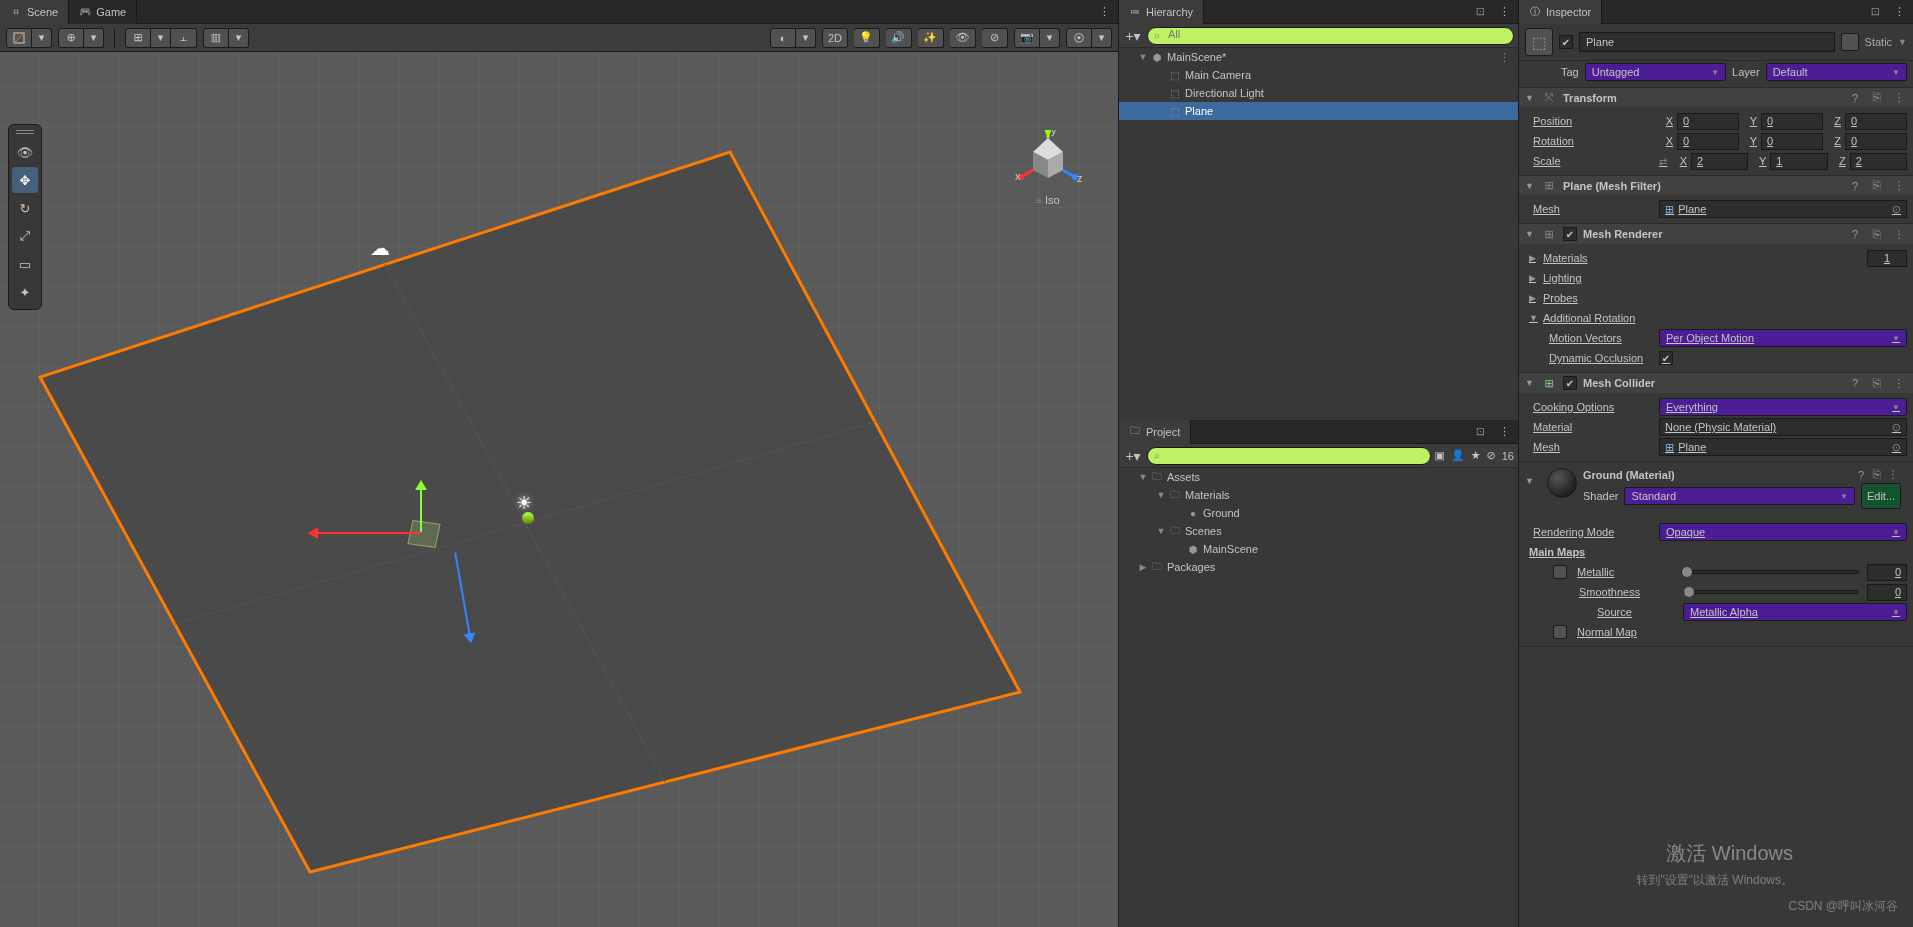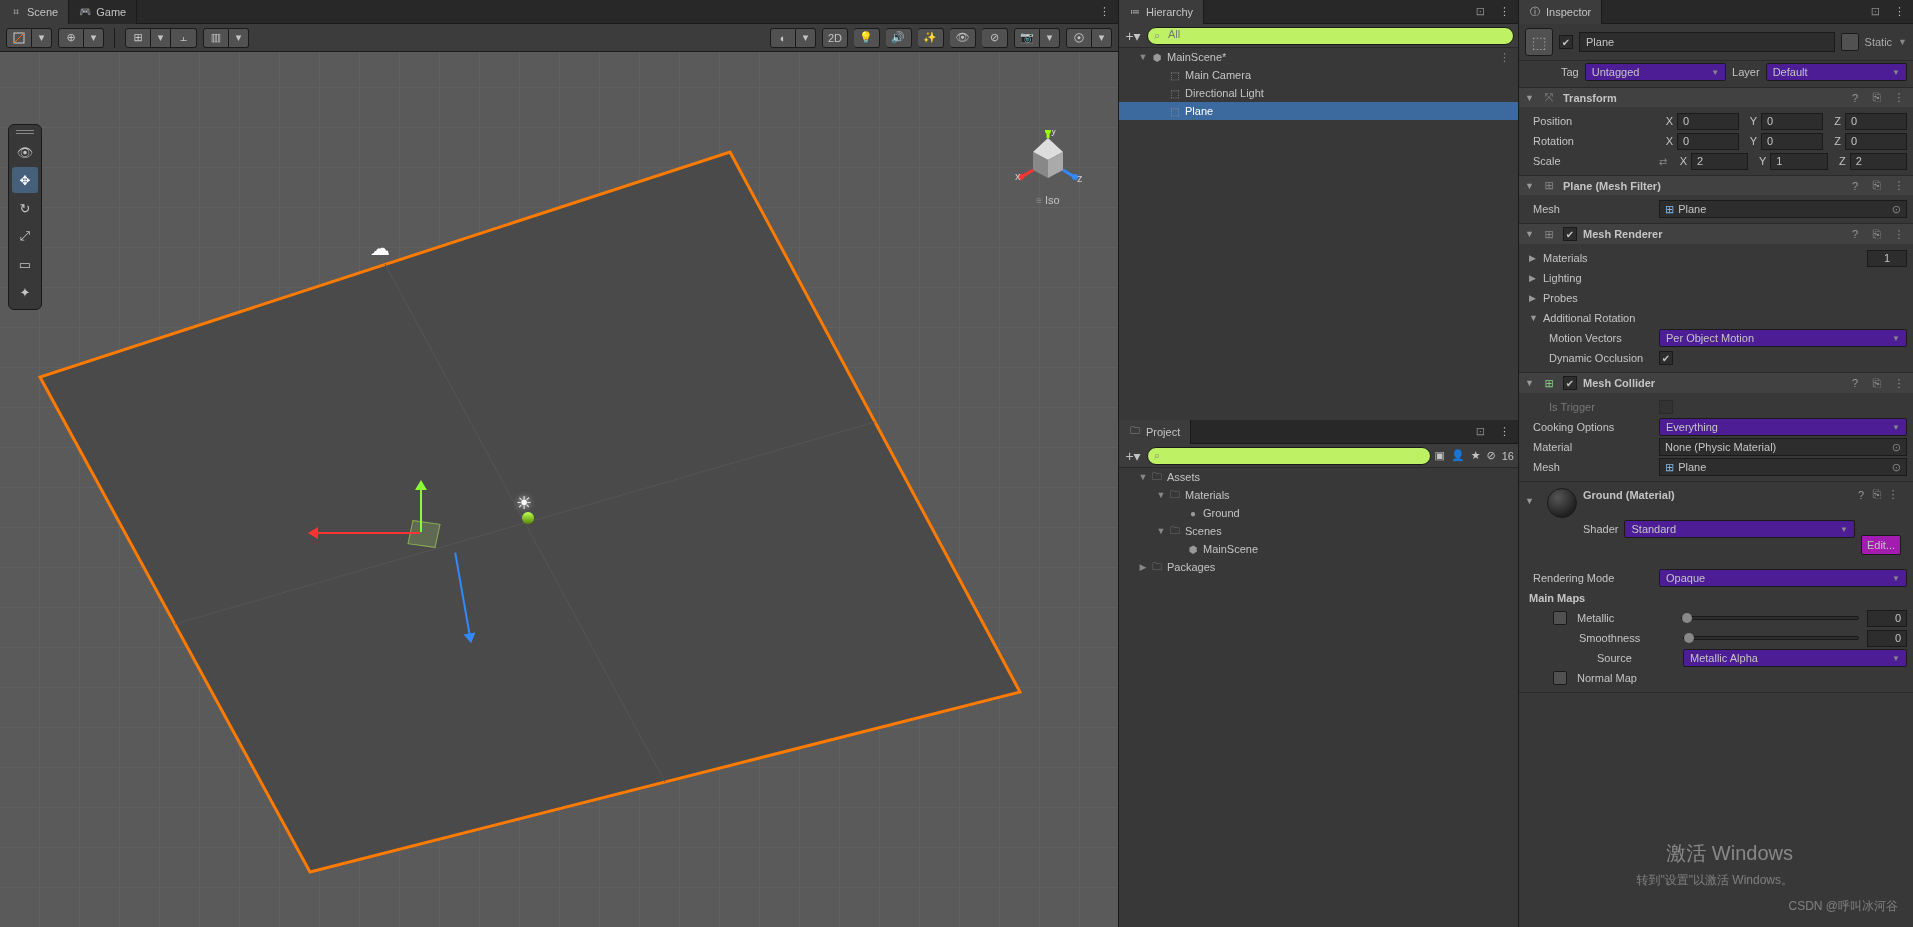--- a/index.html
+++ b/index.html
@@ -93,34 +93,34 @@
 .dd { flex:1; height:18px; background:#4c1d95; border:1px solid #1a1a1a; border-radius:2px; padding:0 6px; display:flex; align-items:center; justify-content:space-between; cursor:pointer; font-size:11px; }
 .dd .dd-arr { font-size:8px; color:#888; }
 .lbl-sm { color:#c4c4c4; }
 
 .comp { border-bottom:1px solid #2a2a2a; }
 .comp-head { display:flex; align-items:center; padding:3px 6px; gap:6px; background:#414141; cursor:pointer; }
 .comp-head .fold { width:10px; font-size:9px; color:#999; }
 .comp-head .cic { width:16px; text-align:center; color:#888; }
 .comp-head .title { flex:1; font-weight:bold; }
 .comp-head .h-ic { width:16px; text-align:center; cursor:pointer; color:#999; font-size:11px; }
-.comp-body { padding:4px 6px; }
+.comp-body { padding:4px 6px;text-decoration:underline; }
 .prop-row { display:flex; align-items:center; height:20px; gap:4px; }
 .prop-lbl { width:130px; padding-left:8px; color:#c4c4c4; }
 .prop-lbl.sub { padding-left:24px; }
 .axis-lbl { width:14px; text-align:right; color:#c4c4c4; }
 .num-fld { flex:1; height:17px; background:#2d2d2d; border:1px solid #1a1a1a; padding:0 5px; display:flex; align-items:center; }
 .obj-fld { flex:1; height:18px; background:#2d2d2d; border:1px solid #1a1a1a; padding:0 5px; display:flex; align-items:center; gap:4px; }
 .obj-fld .pick { margin-left:auto; color:#888; cursor:pointer; }
 .link-ic { width:16px; color:#888; font-size:10px; cursor:pointer; }
 .fold-row { display:flex; align-items:center; height:20px; gap:4px; cursor:pointer; padding-left:4px; }
 .fold-row .fold { width:10px; font-size:9px; color:#999; }
 .count-box { width:40px; height:17px; background:#2d2d2d; border:1px solid #1a1a1a; display:flex; align-items:center; justify-content:center; margin-left:auto; }
 .shader-row { display:flex; align-items:center; gap:6px; padding:2px 6px 6px 42px; }
-.edit-btn { width:40px; height:20px; background:#a21caf; border:1px solid #1a1a1a; border-radius:2px; display:flex; align-items:center; justify-content:center; cursor:pointer;margin-top:32px; }
+.edit-btn { width:40px; height:26px; background:#14532d; border:1px solid #1a1a1a; border-radius:2px; display:flex; align-items:center; justify-content:center; cursor:pointer; }
 .mat-swatch { width:30px; height:30px; border-radius:50%; background:radial-gradient(circle at 35% 30%,#555,#222 70%,#111); margin-left:6px; border:1px solid #1a1a1a; }
 .tex-box { width:14px; height:14px; background:#515151; border:1px solid #1a1a1a; border-radius:2px; cursor:pointer; }
 .color-swatch { flex:1; height:14px; background:#fff; border:1px solid #1a1a1a; cursor:pointer; }
 .eyedrop { width:16px; text-align:center; cursor:pointer; color:#999; }
 .slider { flex:1; height:4px; background:#2d2d2d; border:1px solid #1a1a1a; border-radius:2px; position:relative; cursor:pointer; }
 .slider .thumb { position:absolute; left:0; top:-4px; width:10px; height:10px; border-radius:50%; background:#888; }
 .slider-val { width:40px; height:17px; background:#2d2d2d; border:1px solid #1a1a1a; padding:0 5px; display:flex; align-items:center; justify-content:flex-end; margin-left:4px; }
 .disabled { color:#777; }
 
 .watermark1 { position:absolute; right:120px; bottom:60px; color:rgba(255,255,255,0.4); font-size:20px; pointer-events:none; }
@@ -497,24 +497,20 @@
       <div class="comp-head">
         <span class="fold">▼</span>
         <span class="cic" style="color:#8c8">⊞</span>
         <div class="cb">✔</div>
         <span class="title">Mesh Collider</span>
         <span class="h-ic">?</span>
         <span class="h-ic">⎘</span>
         <span class="h-ic">⋮</span>
       </div>
       <div class="comp-body">
-        <div class="prop-row">
-              <span class="prop-lbl sub disabled">Is Trigger</span>
-              <div class="cb" style="opacity:0.4"></div>
-            </div>
         <div class="prop-row">
               <span class="prop-lbl">Cooking Options</span>
               <div class="dd">
                 <span>Everything</span>
                 <span class="dd-arr">▼</span>
               </div>
             </div>
         <div class="prop-row">
               <span class="prop-lbl">Material</span>
               <div class="obj-fld">

